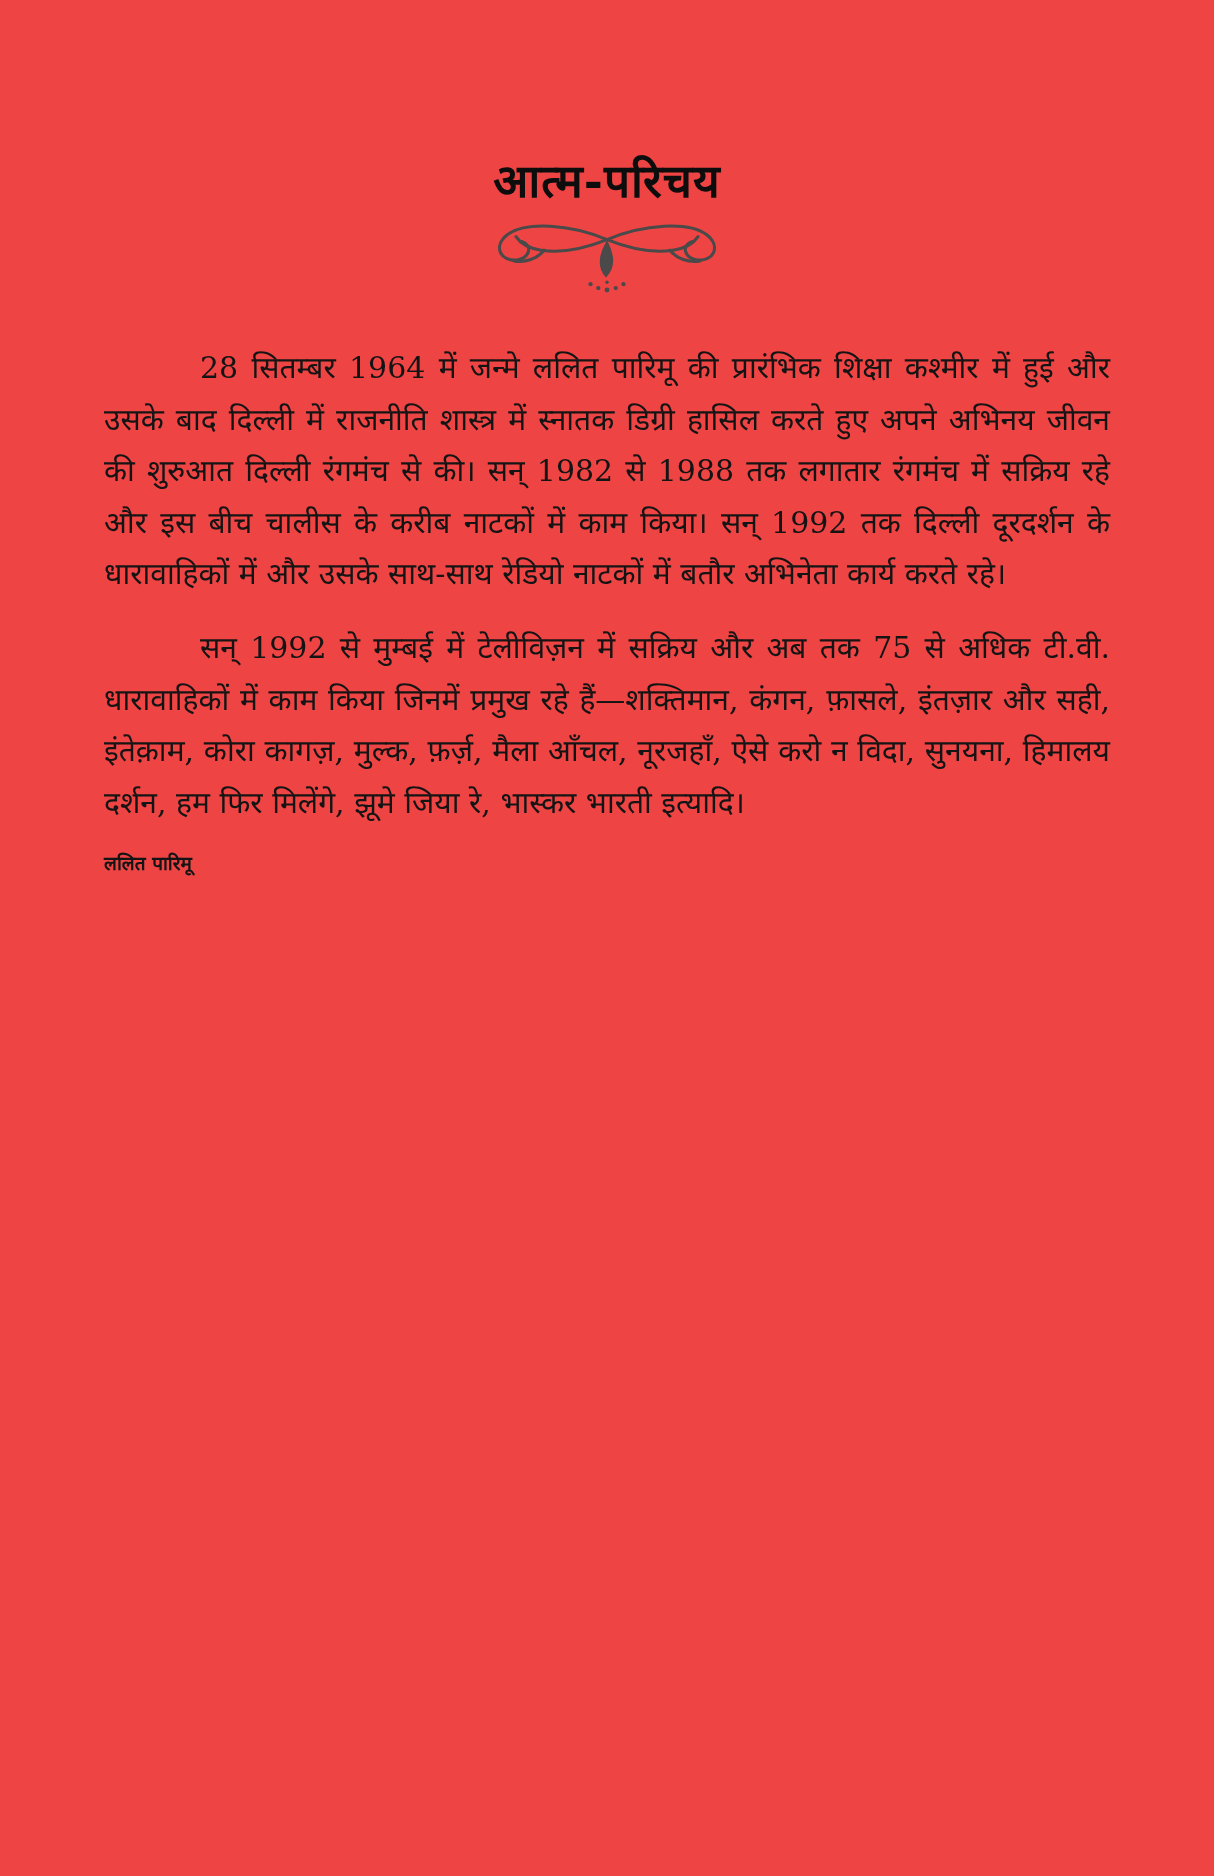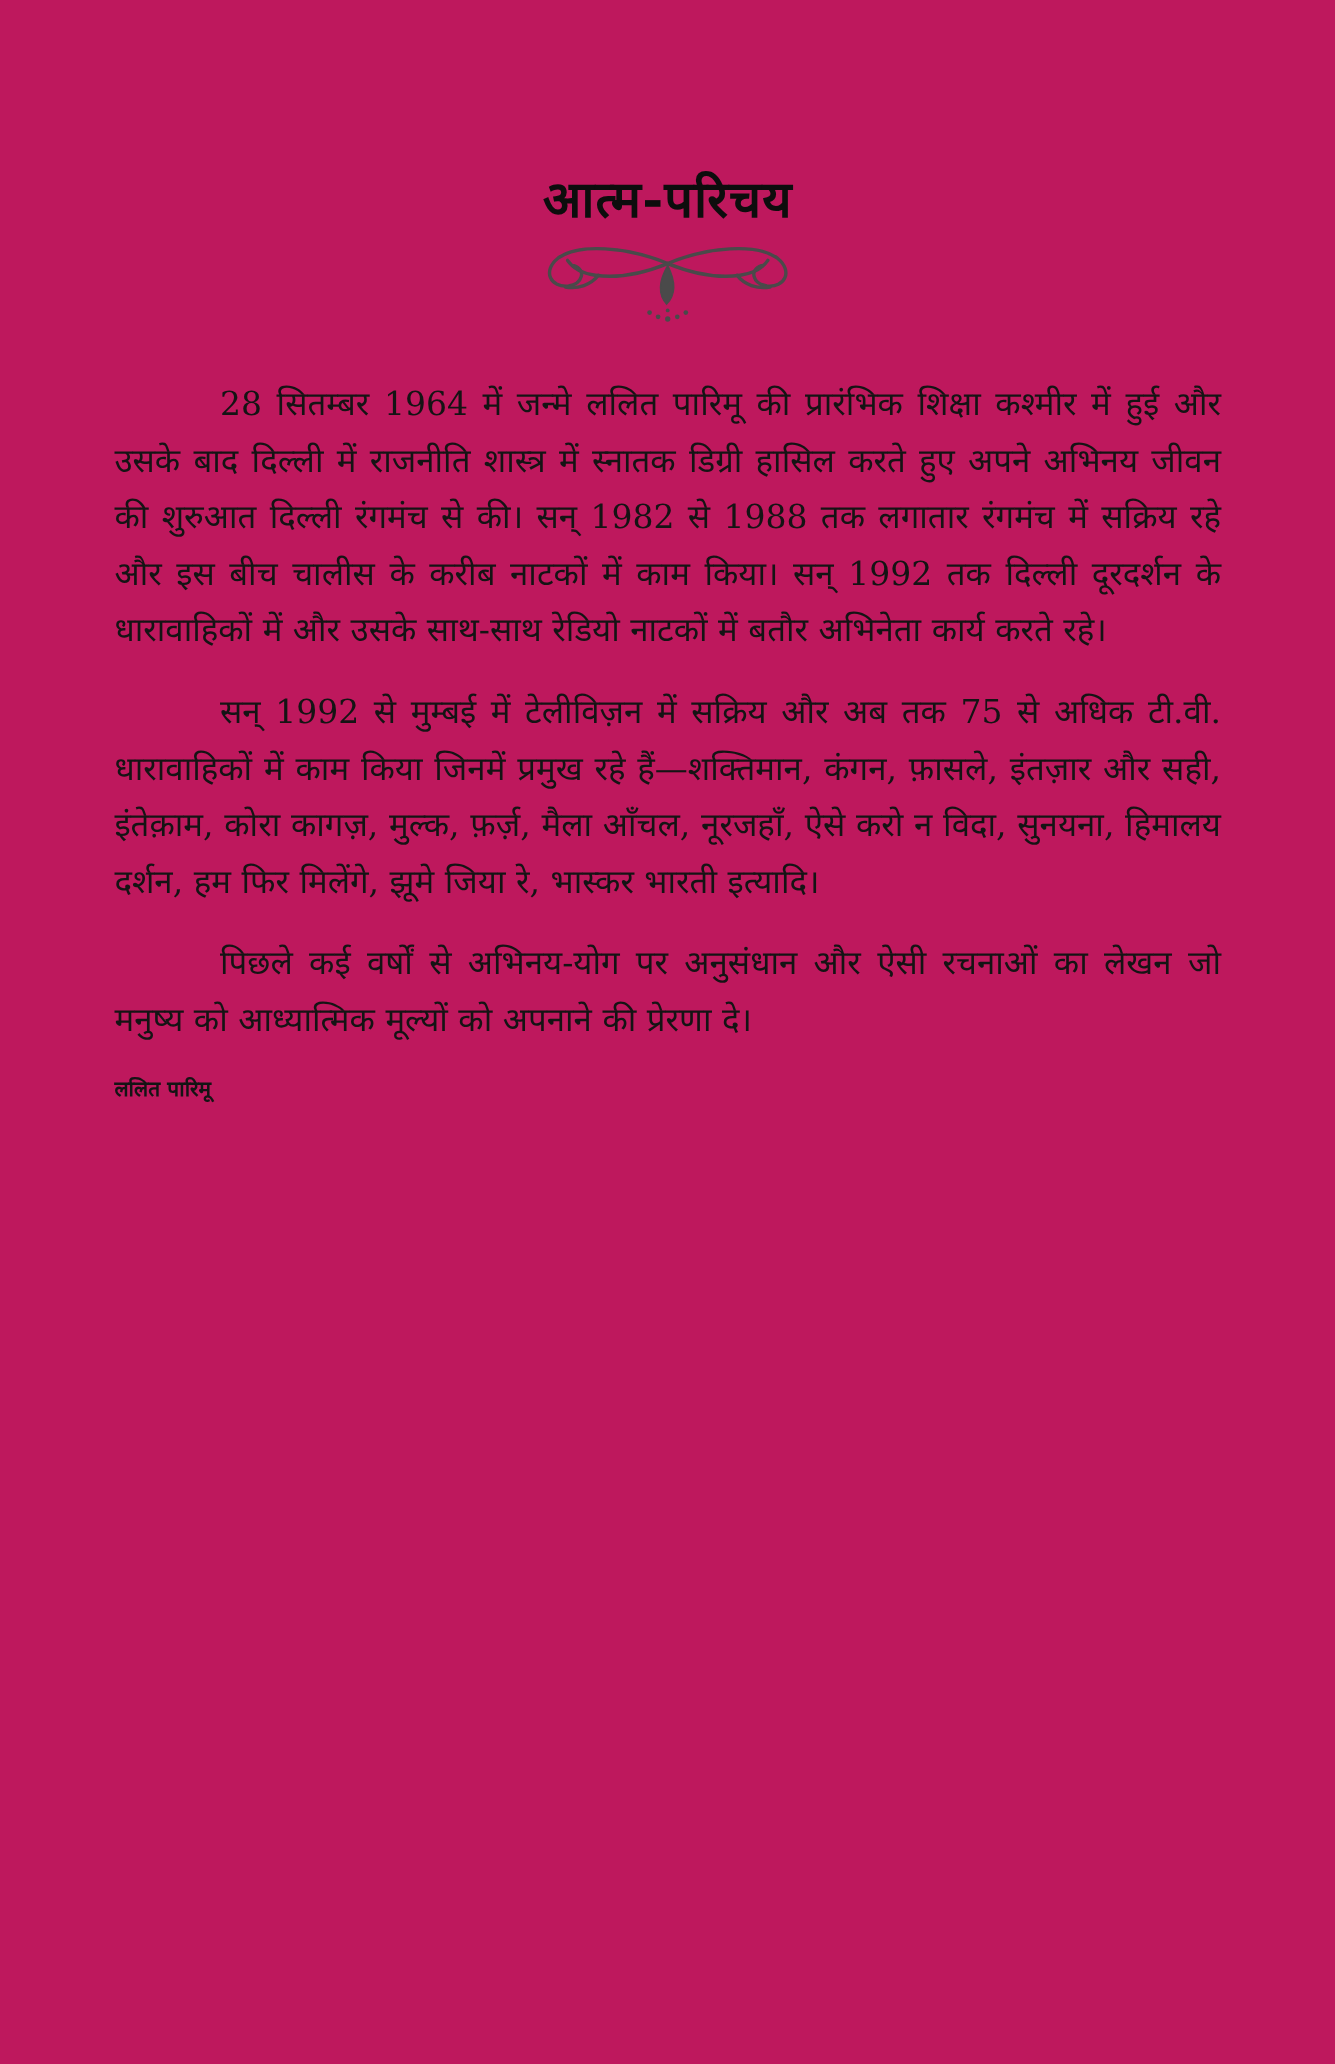--- a/index.html
+++ b/index.html
@@ -5,21 +5,21 @@
   html, body {
     margin: 0;
     padding: 0;
     background: #e8e8e8;
   }
   .page {
     position: relative;
     width: 1214px;
     height: 1876px;
     margin: 0 auto;
-    background: #be185d;
+    background: #ef4444;
     color: #111111;
     font-family: "DejaVu Serif", "Liberation Serif", serif;
     box-sizing: border-box;
     padding: 148px 104px 0 104px;
     overflow: hidden;
   }
   .page-title {
     text-align: center;
     font-size: 46px;
     font-weight: 700;
@@ -79,18 +79,17 @@
         <circle cx="169" cy="74" r="2.2"></circle>
         <circle cx="177" cy="70" r="2.2"></circle>
         <circle cx="160" cy="68" r="1.8"></circle>
       </g>
     </svg>
   </div>
 
   <div class="body-text">
     <p>28 सितम्बर 1964 में जन्मे ललित पारिमू की प्रारंभिक शिक्षा कश्मीर में हुई और उसके बाद दिल्ली में राजनीति शास्त्र में स्नातक डिग्री हासिल करते हुए अपने अभिनय जीवन की शुरुआत दिल्ली रंगमंच से की। सन् 1982 से 1988 तक लगातार रंगमंच में सक्रिय रहे और इस बीच चालीस के करीब नाटकों में काम किया। सन् 1992 तक दिल्ली दूरदर्शन के धारावाहिकों में और उसके साथ-साथ रेडियो नाटकों में बतौर अभिनेता कार्य करते रहे।</p>
     <p>सन् 1992 से मुम्बई में टेलीविज़न में सक्रिय और अब तक 75 से अधिक टी.वी. धारावाहिकों में काम किया जिनमें प्रमुख रहे हैं—शक्तिमान, कंगन, फ़ासले, इंतज़ार और सही, इंतेक़ाम, कोरा कागज़, मुल्क, फ़र्ज़, मैला आँचल, नूरजहाँ, ऐसे करो न विदा, सुनयना, हिमालय दर्शन, हम फिर मिलेंगे, झूमे जिया रे, भास्कर भारती इत्यादि।</p>
-    <p>पिछले कई वर्षों से अभिनय-योग पर अनुसंधान और ऐसी रचनाओं का लेखन जो मनुष्य को आध्यात्मिक मूल्यों को अपनाने की प्रेरणा दे।</p>
   </div>
 
   <div class="signature">ललित पारिमू</div>
 
 </div>
 
 </body></html>

